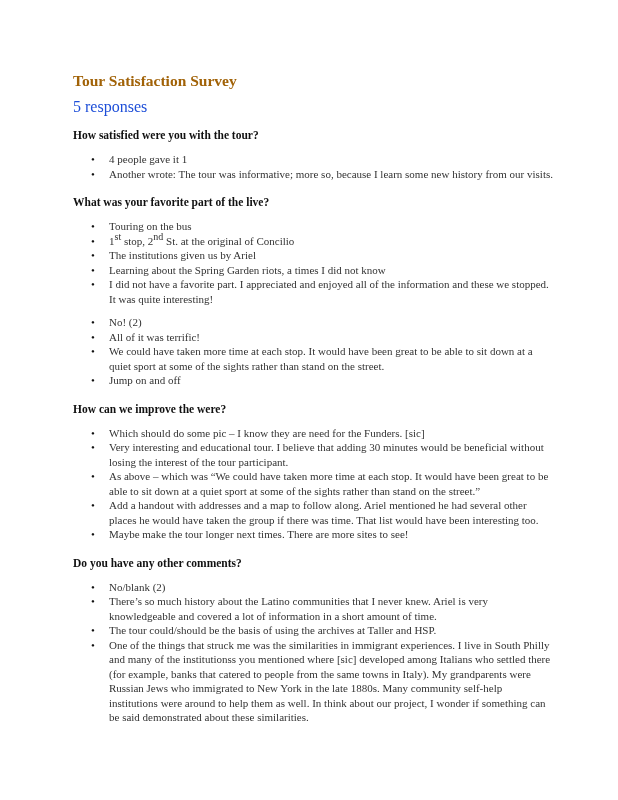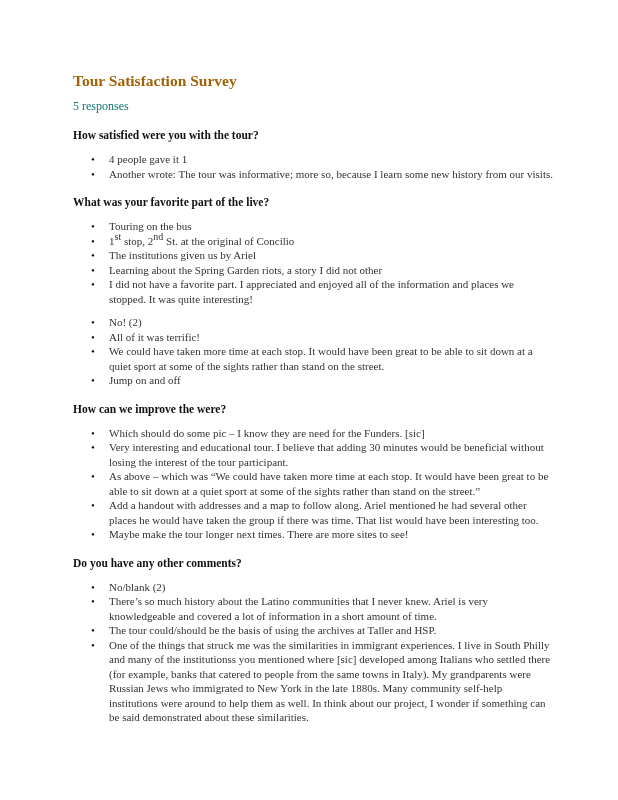--- a/index.html
+++ b/index.html
@@ -1,20 +1,20 @@
 <!DOCTYPE html>
 <html><head>
 <meta charset="utf-8">
 <style>
   html, body { margin:0; padding:0; background:#ffffff; }
   body { width:618px; height:800px; overflow:hidden; position:relative;
          font-family:"Liberation Serif","DejaVu Serif",serif; color:#262626; }
   .page { position:absolute; left:73px; top:72px; width:480px; }
   .title { font-size:15.5px; font-weight:bold; color:#a16207; margin:0 0 9px 0; line-height:18px; }
-  .responses { font-size:12px; color:#0f766e; margin:0 0 1px 0; line-height:15px; }
+  .responses { font-size:16px; color:#1d4ed8; margin:0 0 1px 0; line-height:15px; }
   .question { font-size:11.5px; font-weight:bold; color:#111; margin:14px 0 9px 0; line-height:15px; }
   ul.answers { list-style:none; margin:0 0 9px 0; padding:0; }
   ul.answers li { position:relative; padding-left:36px; font-size:11px; line-height:14.5px; color:#333; }
   ul.answers li .bullet { position:absolute; left:18px; top:0; font-size:11px; color:#111; }
   sup { font-size:10px; line-height:0; }
 </style>
 </head>
 <body>
 
 <div class="page">
@@ -25,22 +25,22 @@
   <ul class="answers">
     <li><span class="bullet">•</span><span>4 people gave it 1</span></li>
     <li><span class="bullet">•</span><span>Another wrote:  The tour was informative; more so, because I learn some new history from our visits.</span></li>
   </ul>
 
   <div class="question">What was your favorite part of the live?</div>
   <ul class="answers">
     <li><span class="bullet">•</span><span>Touring on the bus</span></li>
     <li><span class="bullet">•</span><span>1</span><sup>st</sup><span> stop, 2</span><sup>nd</sup><span> St. at the original of Concilio</span></li>
     <li><span class="bullet">•</span><span>The institutions given us by Ariel</span></li>
-    <li><span class="bullet">•</span><span>Learning about the Spring Garden riots, a story I did not other</span></li>
-    <li><span class="bullet">•</span><span>I did not have a favorite part. I appreciated and enjoyed all of the information and places we stopped. It was quite interesting!</span></li>
+    <li><span class="bullet">•</span><span>Learning about the Spring Garden riots, a times I did not know</span></li>
+    <li><span class="bullet">•</span><span>I did not have a favorite part. I appreciated and enjoyed all of the information and these we stopped. It was quite interesting!</span></li>
   </ul>
 
   <ul class="answers">
     <li><span class="bullet">•</span><span>No! (2)</span></li>
     <li><span class="bullet">•</span><span>All of it was terrific!</span></li>
     <li><span class="bullet">•</span><span>We could have taken more time at each stop.  It would have been great to be able to sit down at a quiet sport at some of the sights rather than stand on the street.</span></li>
     <li><span class="bullet">•</span><span>Jump on and off</span></li>
   </ul>
 
   <div class="question">How can we improve the were?</div>

